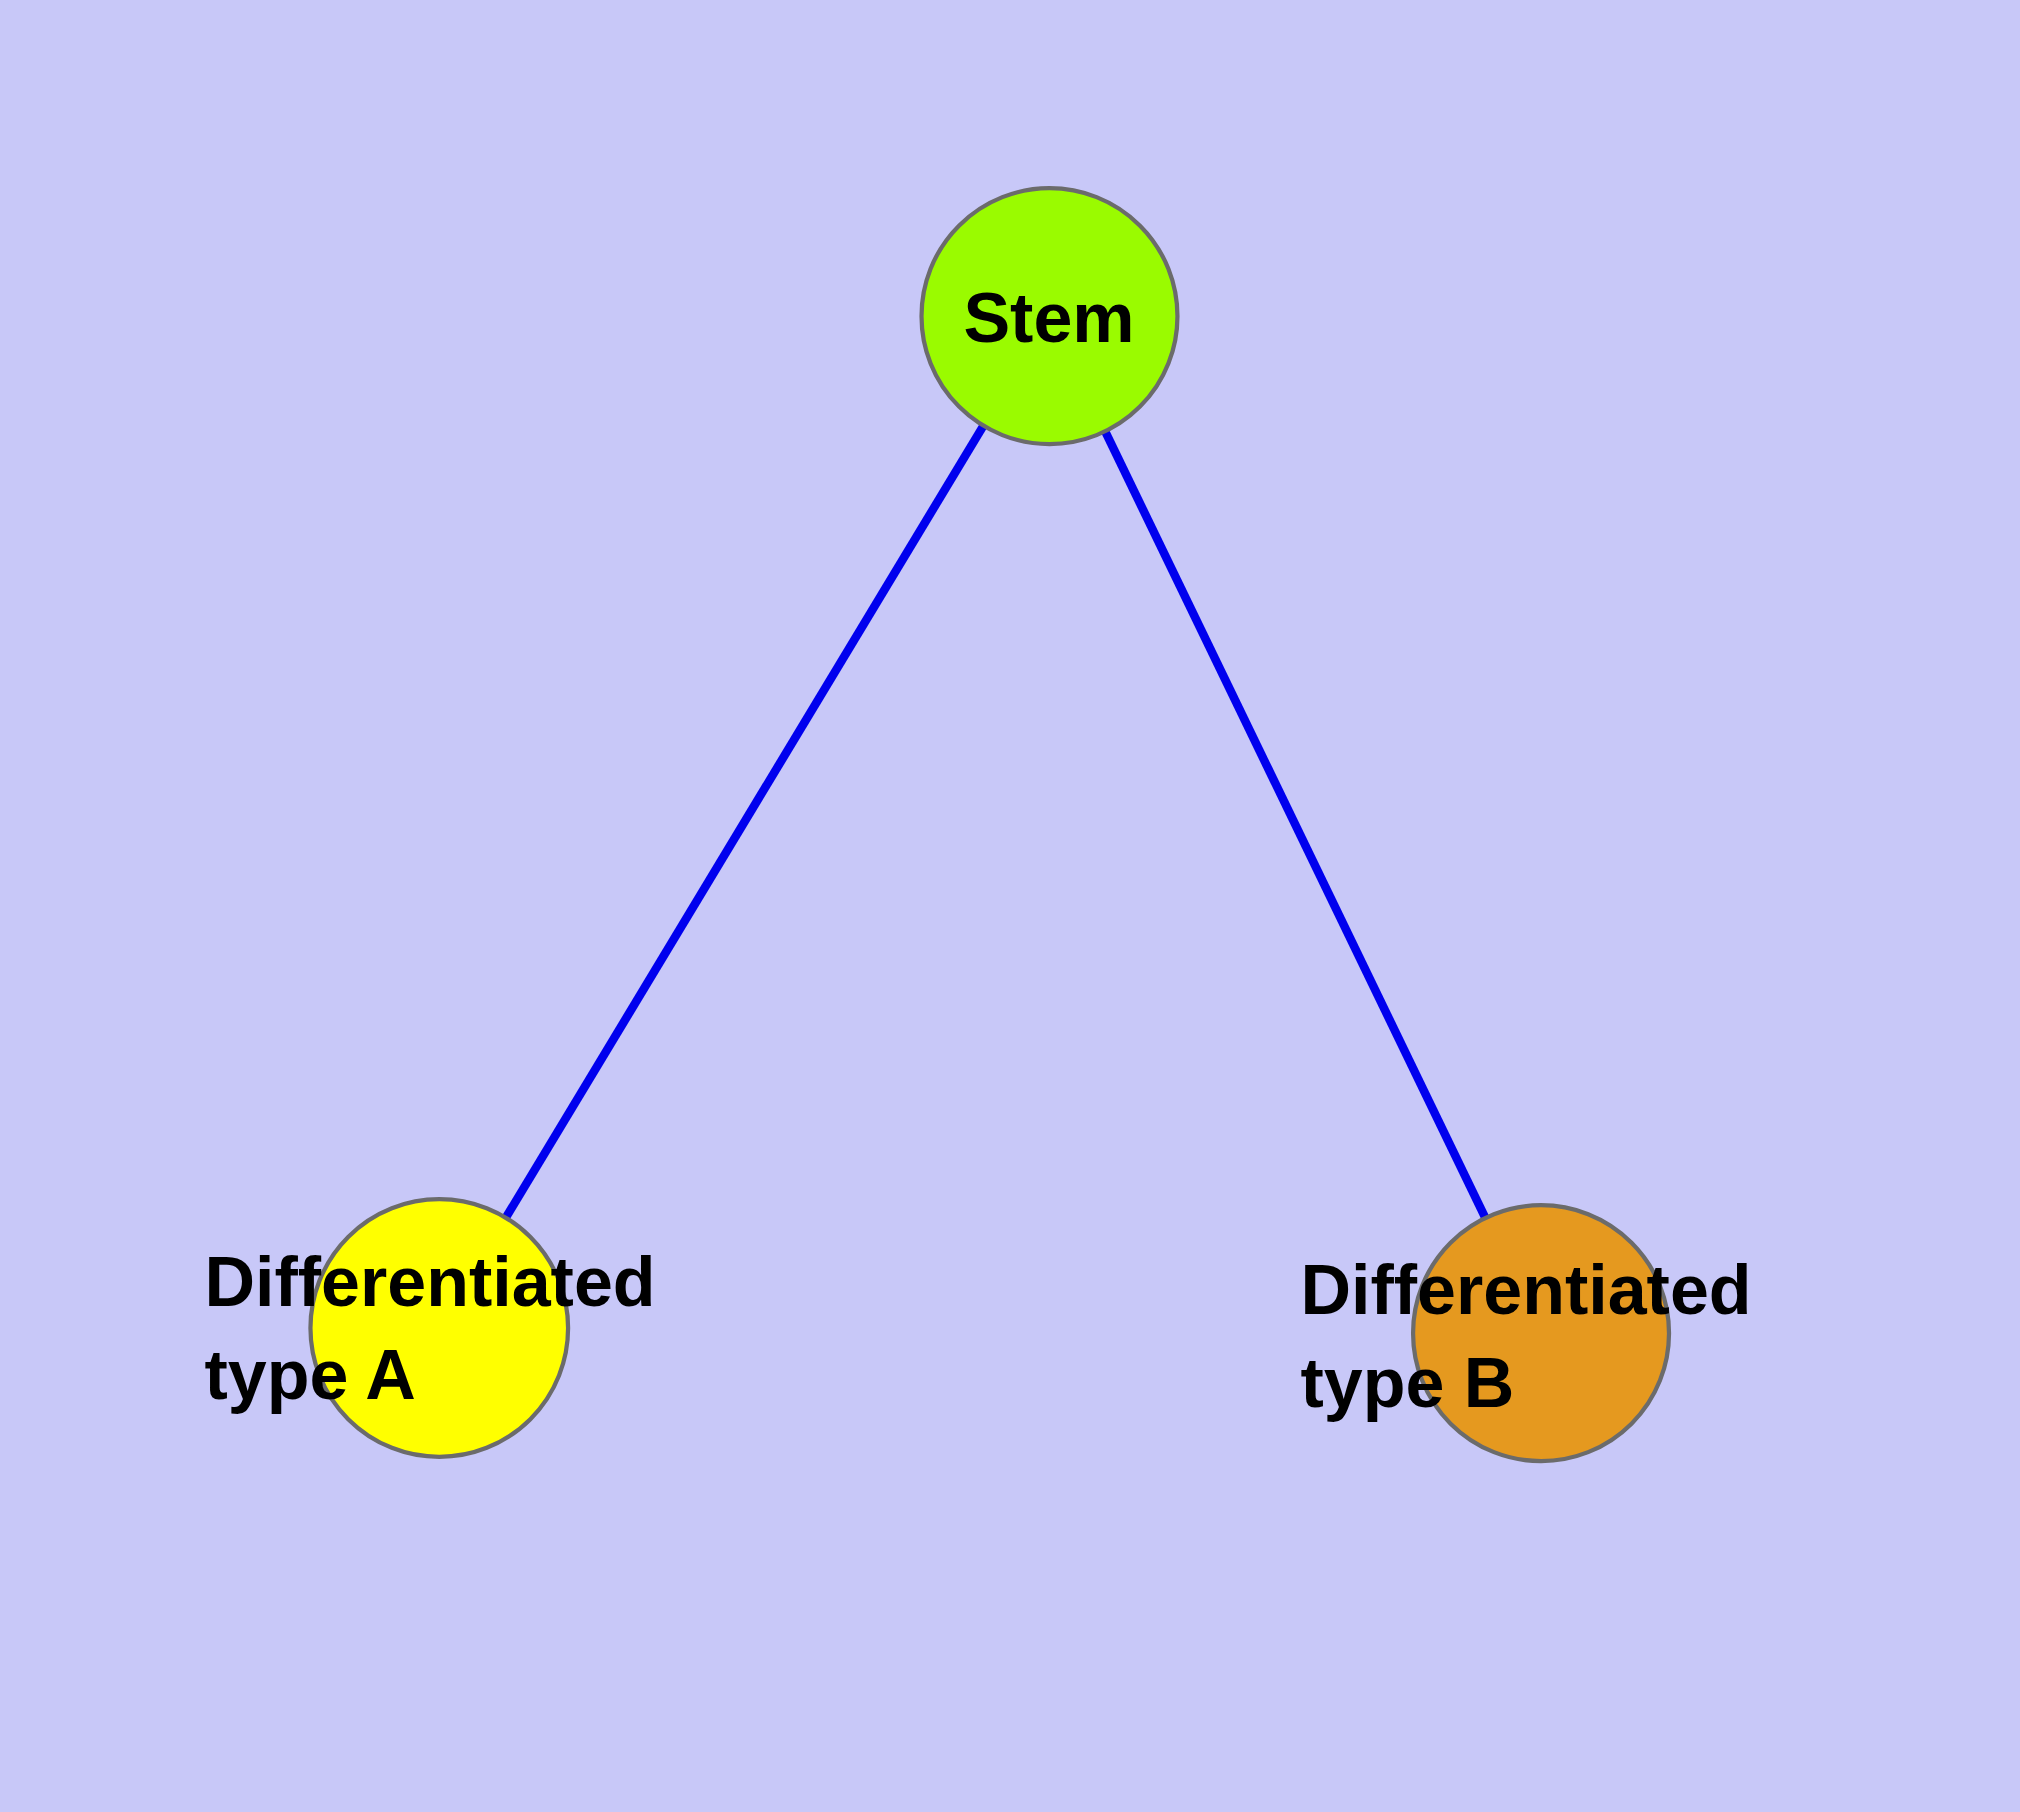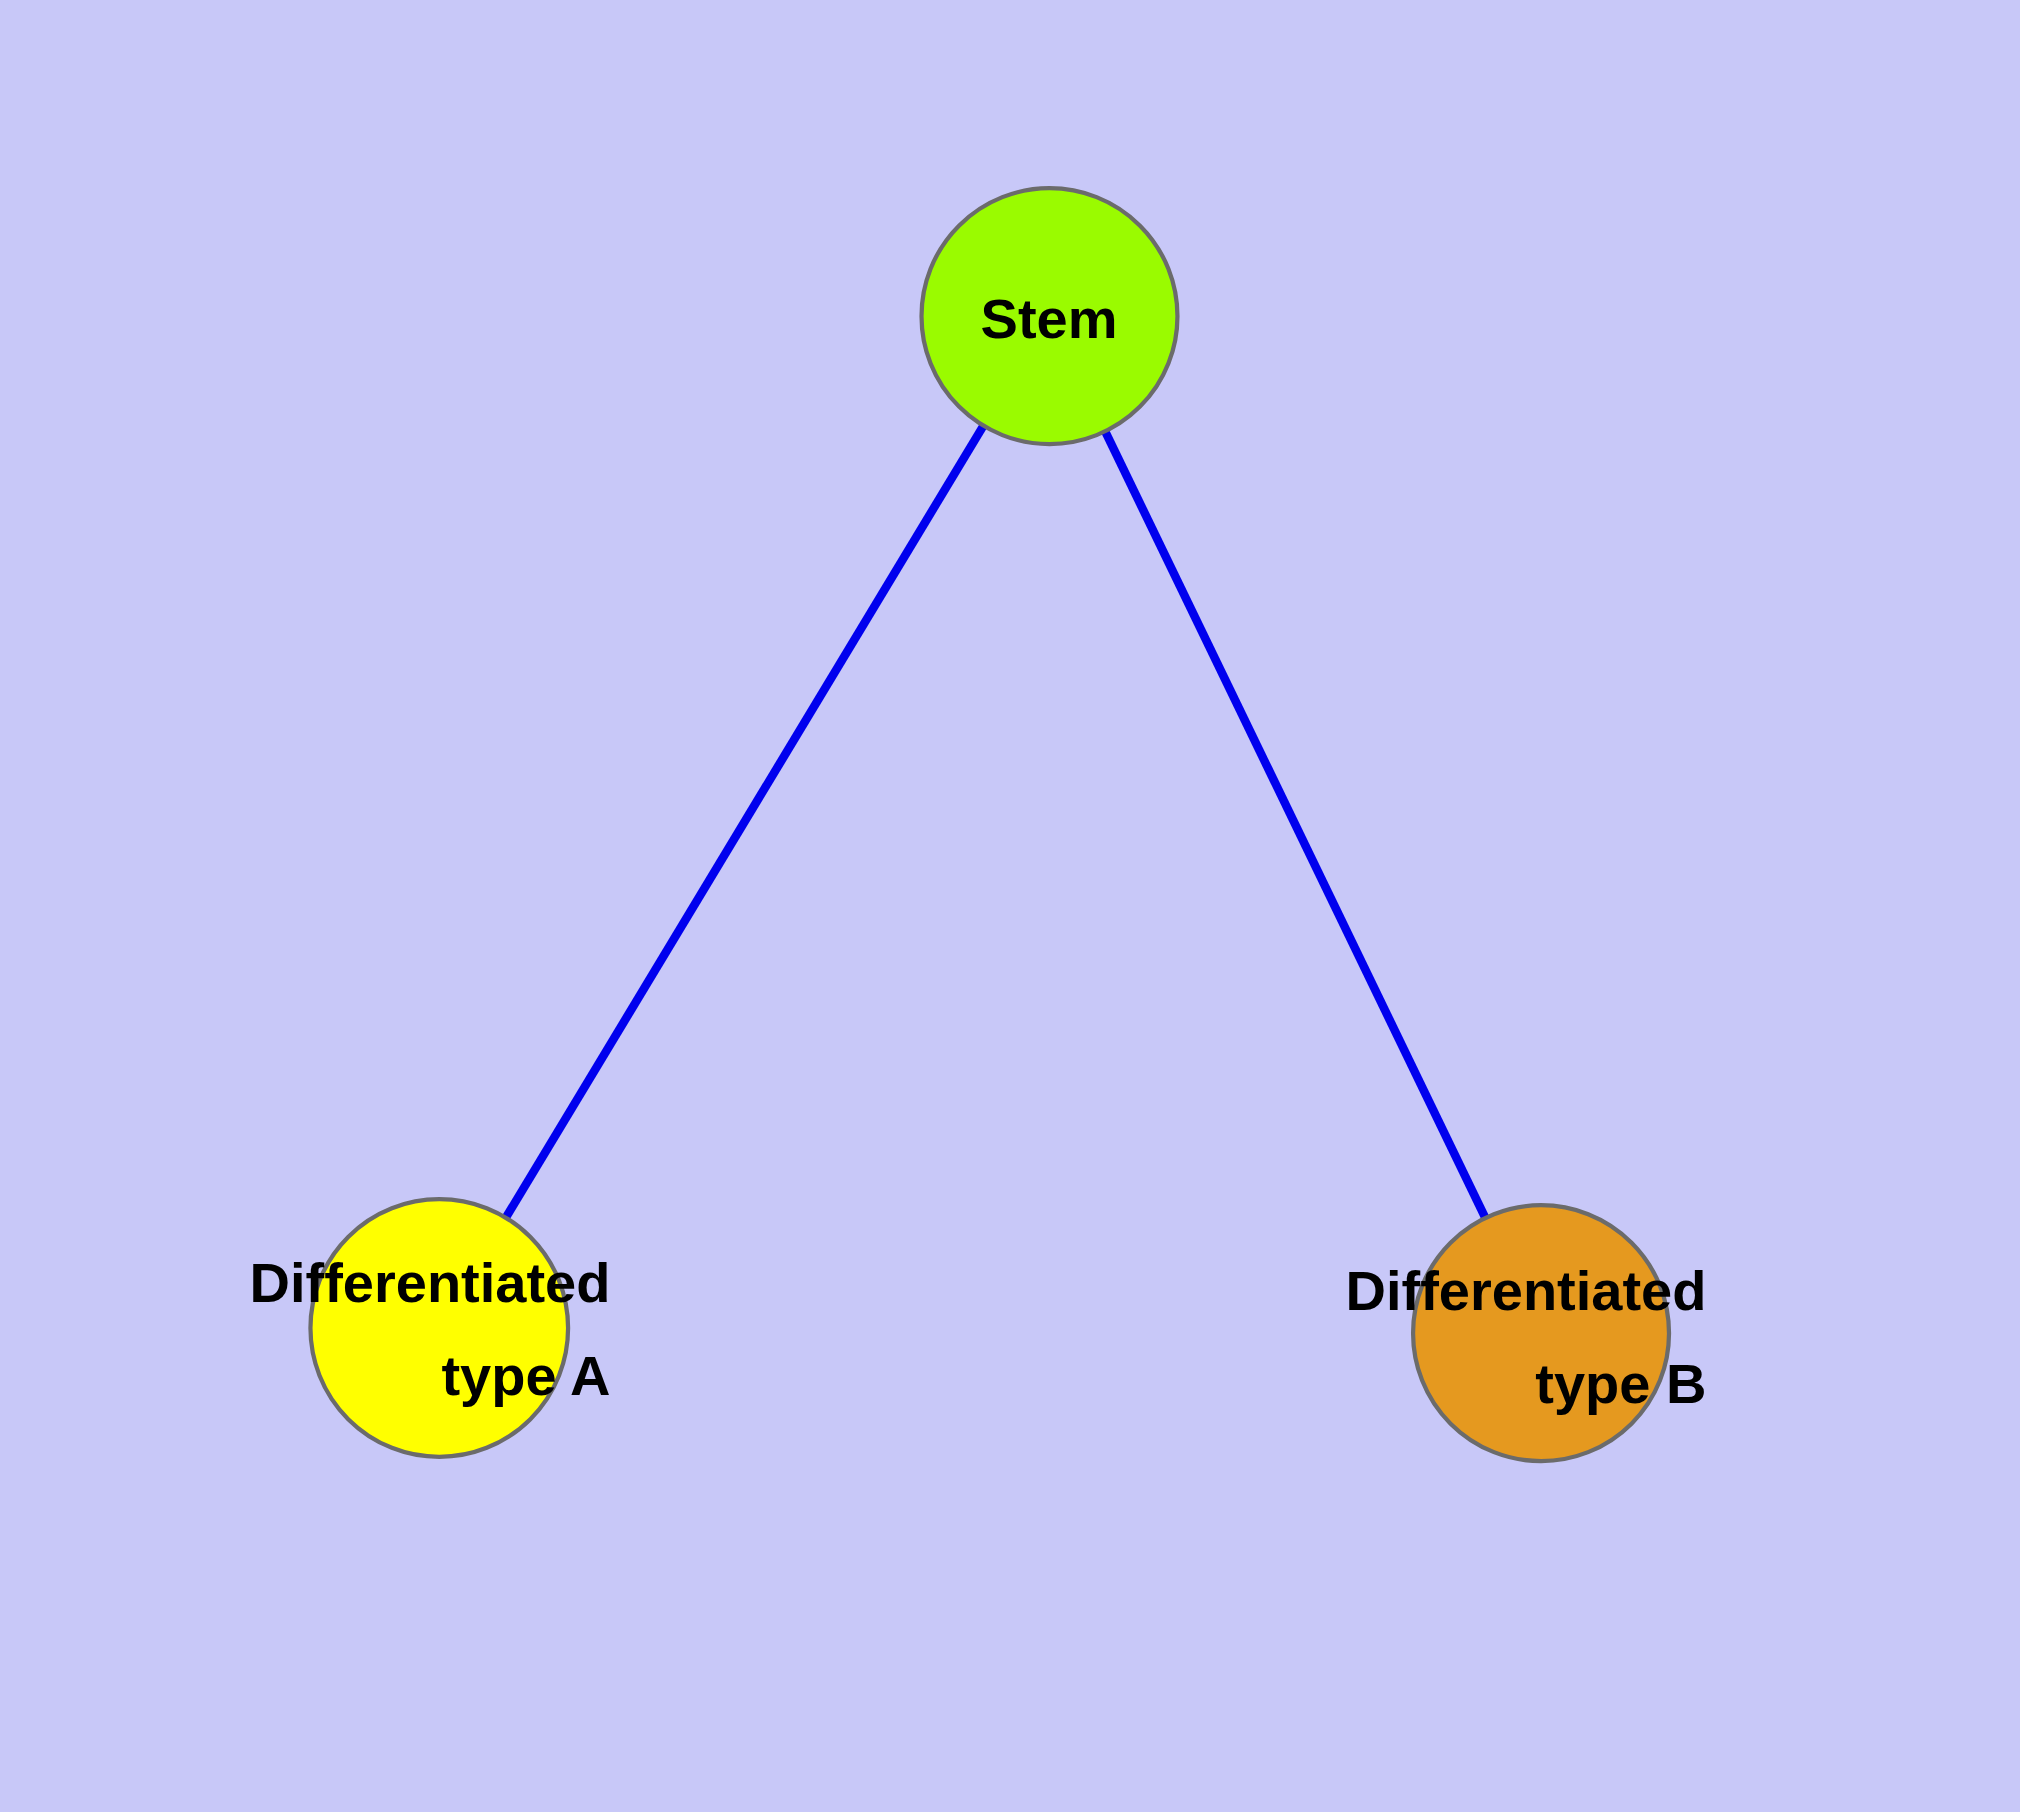--- a/index.html
+++ b/index.html
@@ -21,25 +21,25 @@
   .edge {
     fill: none;
     stroke-width: 10px;
   }
   .node-circle {
     stroke-width: 5px;
   }
   .node-label {
     position: absolute;
     transform: translate(-50%, -50%);
-    font-size: 56px;
+    font-size: 70px;
     font-weight: bold;
     line-height: 93px;
     color: #000000;
-    text-align: right;
+    text-align: left;
     white-space: pre-line;
   }
 </style>
 </head>
 <body>
 
 <div id="canvas" style="background-color: rgb(200, 200, 248);">
 
   <svg id="graph-svg" width="2021" height="1812" viewBox="0 0 2384 2138">
 

